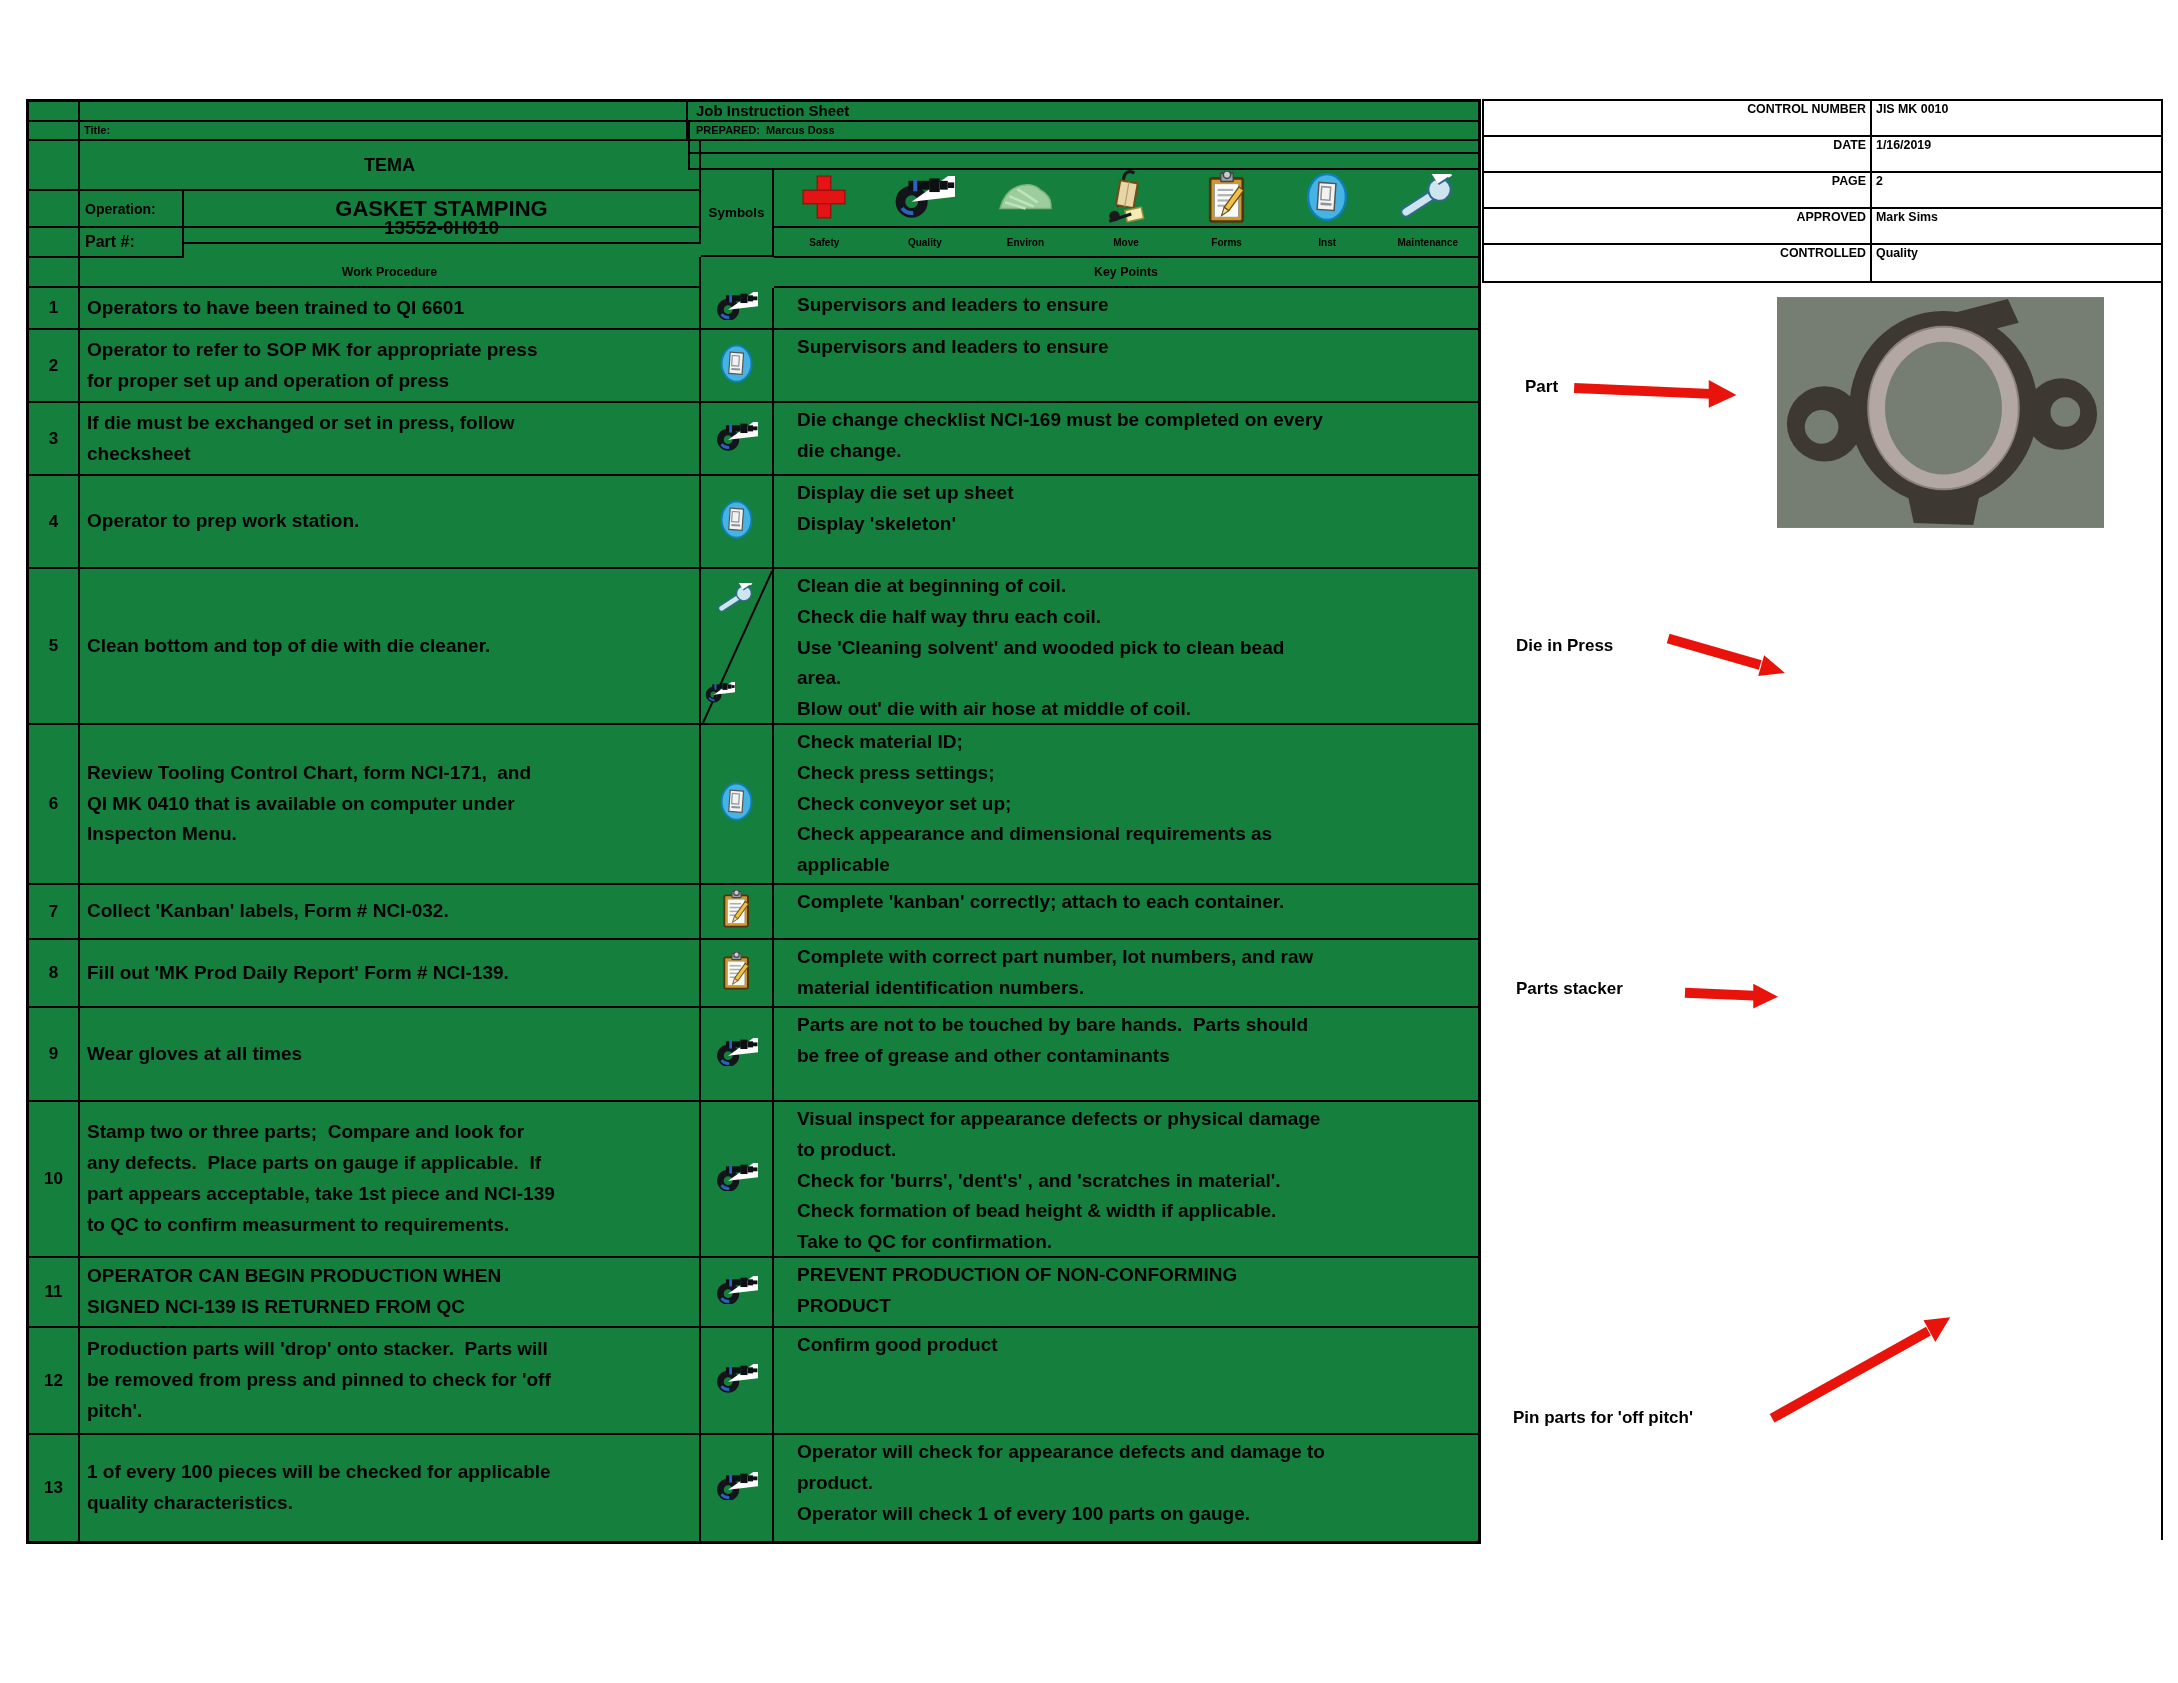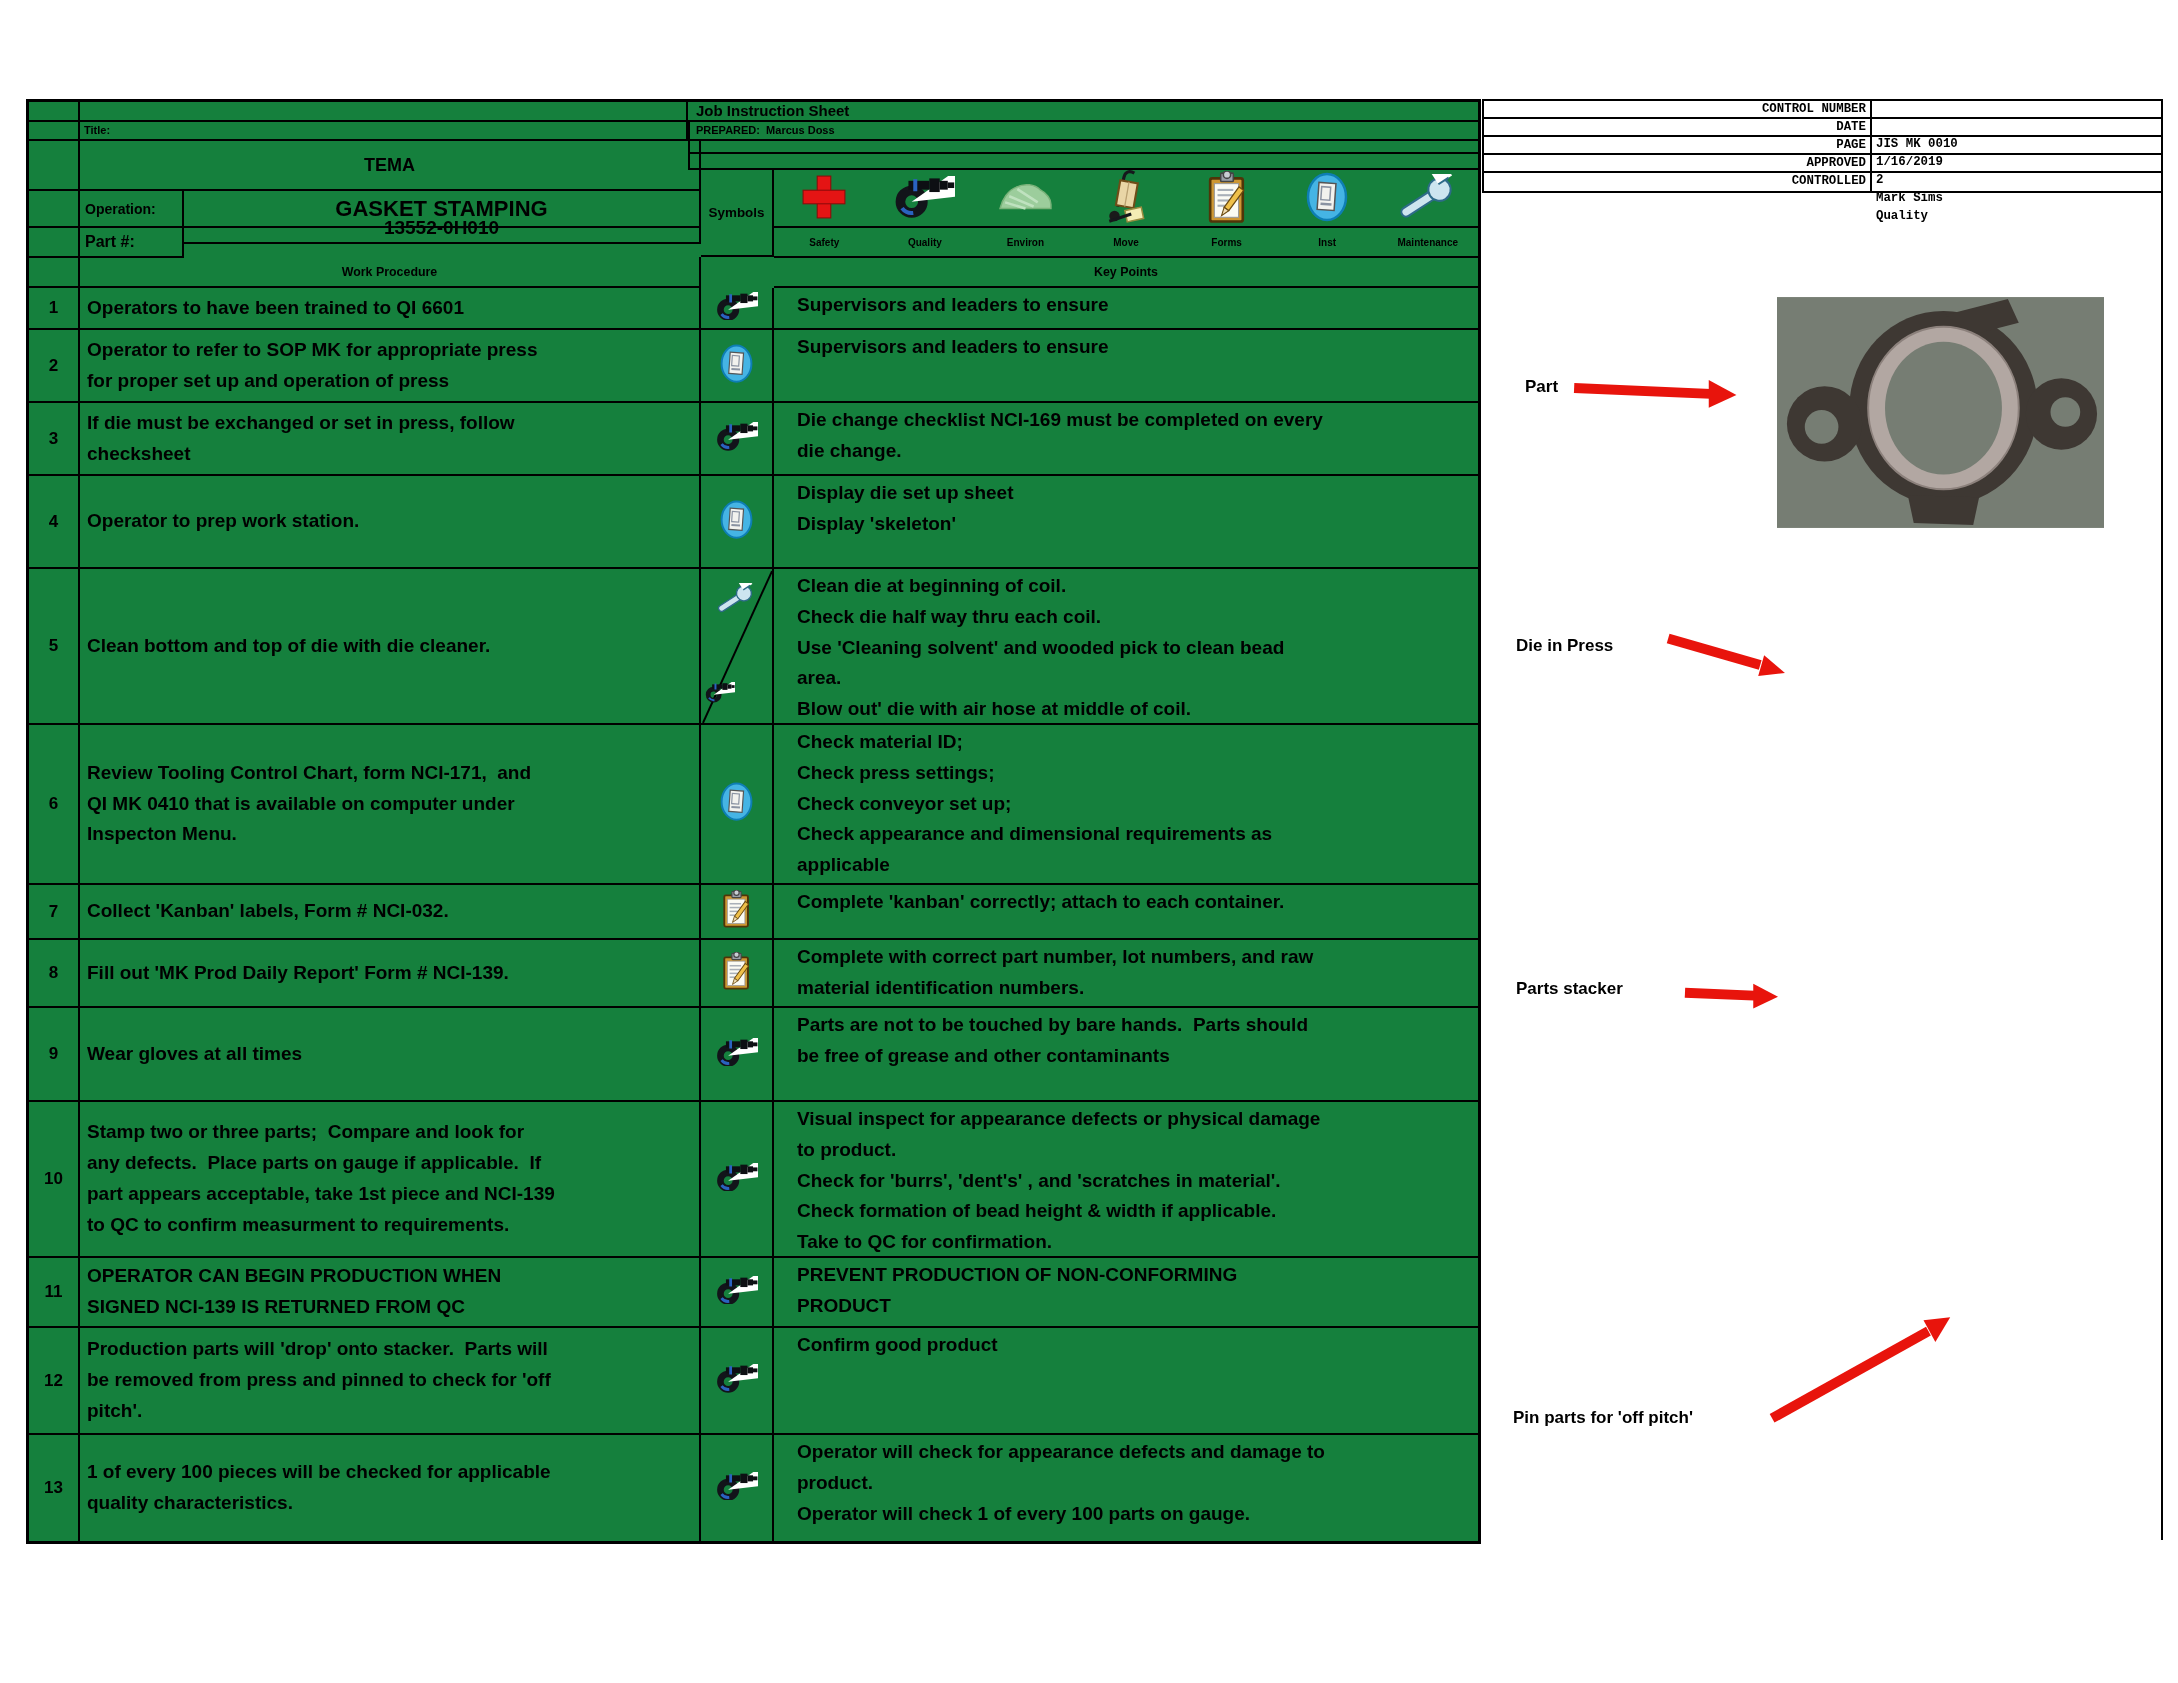--- a/index.html
+++ b/index.html
@@ -32,25 +32,25 @@
   .slots{display:flex;height:100%;}
   .slot{flex:1;display:flex;align-items:center;justify-content:center;font-size:10px;}
   
   .combo{position:absolute;inset:0;}
   .combo svg.diag{position:absolute;inset:0;}
   .combo .w{position:absolute;top:14px;left:16px;}
   .combo .m{position:absolute;bottom:16px;left:4px;}
   
   .ctrl{position:absolute;left:1482px;top:99px;width:681px;border:2px solid #000;
         box-sizing:border-box;font-weight:700;background:#fff;}
-  .ctrl-row{display:flex;height:18px;border-bottom:2px solid #000;box-sizing:border-box;font-family:Liberation Mono, monospace;}
+  .ctrl-row{display:flex;height:36px;border-bottom:2px solid #000;box-sizing:border-box;}
   .ctrl-row:last-child{border-bottom:none;}
   .ctrl-label{flex:0 0 388px;border-right:2px solid #000;box-sizing:border-box;
               text-align:right;font-size:12.4px;padding:1px 4px 0 0;}
-  .ctrl-value{flex:1;font-size:12.4px;padding:1px 0 9px 4px;margin-top:35px;}
+  .ctrl-value{flex:1;font-size:12.4px;padding:1px 0 9px 4px;}
   
   .page-edge{position:absolute;left:2161px;top:99px;width:0;height:1441px;
              border-left:2px solid #000;}
   .photo{position:absolute;left:1777px;top:297px;width:327px;height:231px;}
   .anno{position:absolute;font-size:17px;font-weight:700;white-space:nowrap;}
   #anno-part{left:1525px;top:377px;}
   #anno-die{left:1516px;top:636px;}
   #anno-stacker{left:1516px;top:979px;}
   #anno-pin{left:1513px;top:1408px;}
   .arrows{position:absolute;left:1475px;top:99px;width:703px;height:1441px;}

